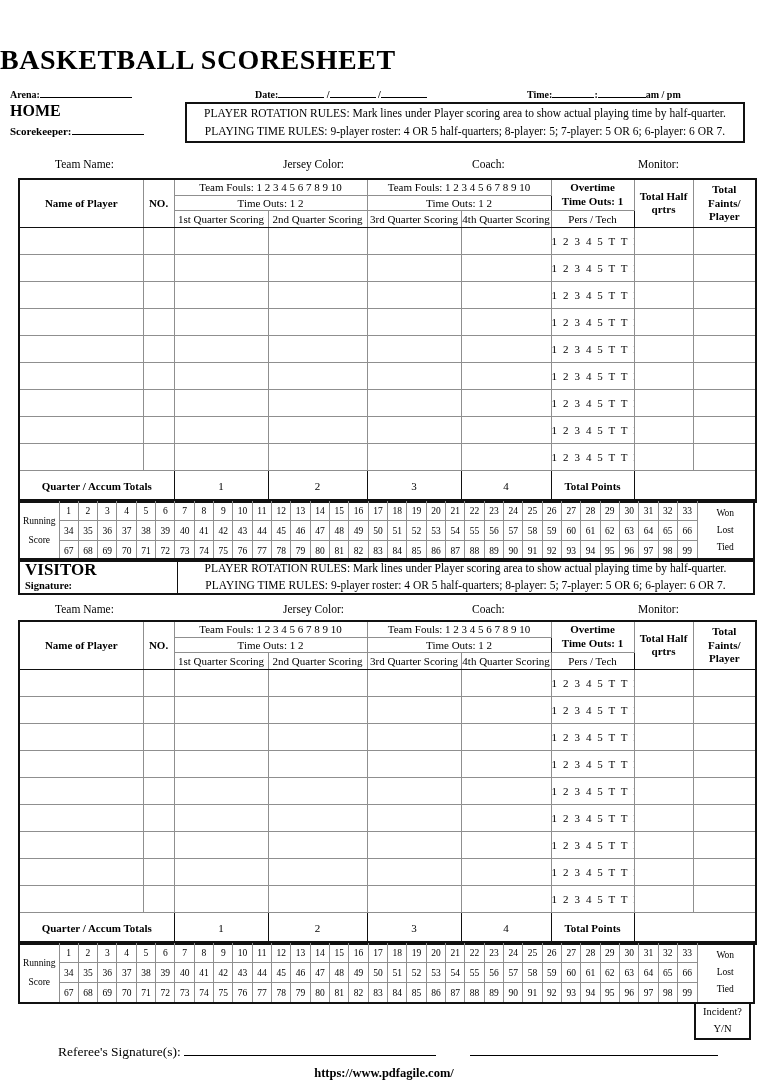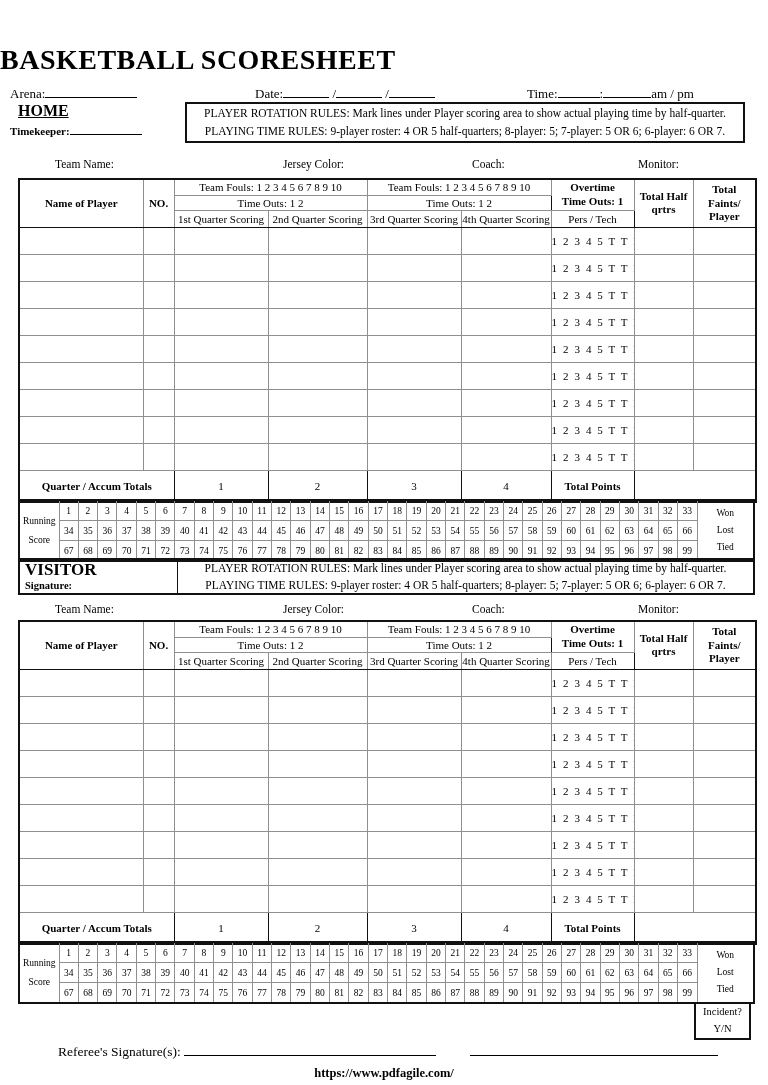--- a/index.html
+++ b/index.html
@@ -5,21 +5,21 @@
   html,body{margin:0;padding:0;background:#e8e8e8;}
   .page{position:relative;width:768px;height:1085px;background:#ffffff;color:#000;
         font-family:"Liberation Serif", serif;margin:0 auto;overflow:hidden;}
 
   .abs{position:absolute;}
   .blank{display:inline-block;border-bottom:1.2px solid #000;height:13px;vertical-align:baseline;}
 
   .title{position:absolute;top:44px;left:0;width:100%;text-align:left;
          font-size:28px;font-weight:bold;letter-spacing:.5px;}
 
-  .infoline{font-size:13px;}
+  .infoline{font-size:10px;font-weight:bold;}
   .home-label{font-size:16px;font-weight:bold;}
   .sk-label{font-size:11px;font-weight:bold;}
 
   .rules-box{border:2px solid #111;display:flex;flex-direction:column;justify-content:center;
              text-align:center;font-size:11.5px;line-height:1.5;}
 
   .teaminfo span{position:absolute;font-size:11.5px;white-space:nowrap;}
 
   
   .score-table{border-collapse:collapse;table-layout:fixed;width:737px;border:2px solid #111;}
@@ -72,23 +72,23 @@
   </div>
   <div class="abs infoline" style="top:84px;left:255px;">
     <span>Date:</span><span class="blank" style="width:46px;"></span>
     <span>/</span><span class="blank" style="width:46px;"></span>
     <span>/</span><span class="blank" style="width:46px;"></span>
   </div>
   <div class="abs infoline" style="top:84px;left:527px;">
     <span>Time:</span><span class="blank" style="width:42px;"></span><span>:</span><span class="blank" style="width:48px;"></span><span>am / pm</span>
   </div>
 
-  <div class="abs home-label" style="top:102px;left:18px;text-decoration:underline;">HOME</div>
+  <div class="abs home-label" style="top:102px;left:10px;">HOME</div>
   <div class="abs sk-label" style="top:123px;left:10px;">
-    <span>Timekeeper:</span><span class="blank" style="width:72px;height:11px;"></span>
+    <span>Scorekeeper:</span><span class="blank" style="width:72px;height:11px;"></span>
   </div>
 
   <div class="abs rules-box" style="top:102px;left:185px;width:556px;height:37px;">
     <div>PLAYER ROTATION RULES: Mark lines under Player scoring area to show actual playing time by half-quarter.</div>
     <div>PLAYING TIME RULES: 9-player roster:  4 OR 5 half-quarters;  8-player: 5;  7-player: 5 OR 6;  6-player: 6 OR 7.</div>
   </div>
 
   <div class="abs teaminfo" style="top:158px;left:0;width:768px;height:15px;">
     <span style="left:55px;">Team Name:</span>
     <span style="left:283px;">Jersey Color:</span>

